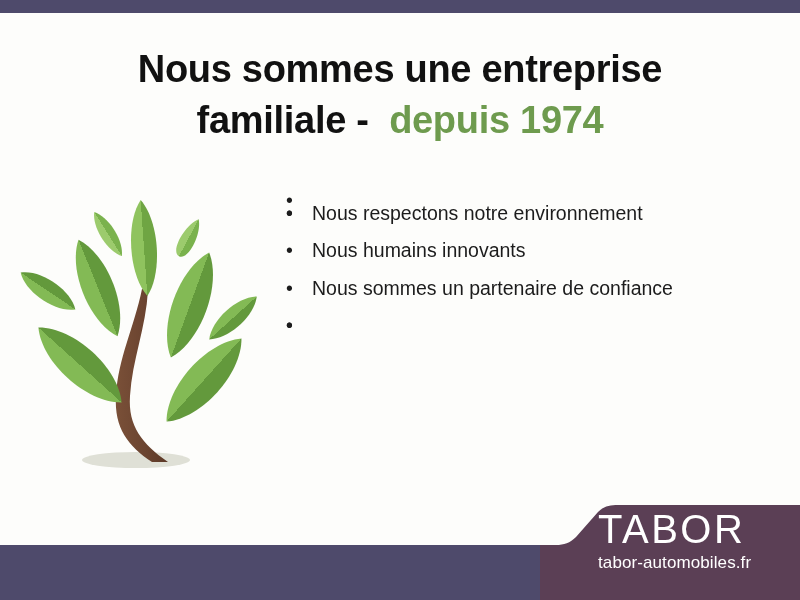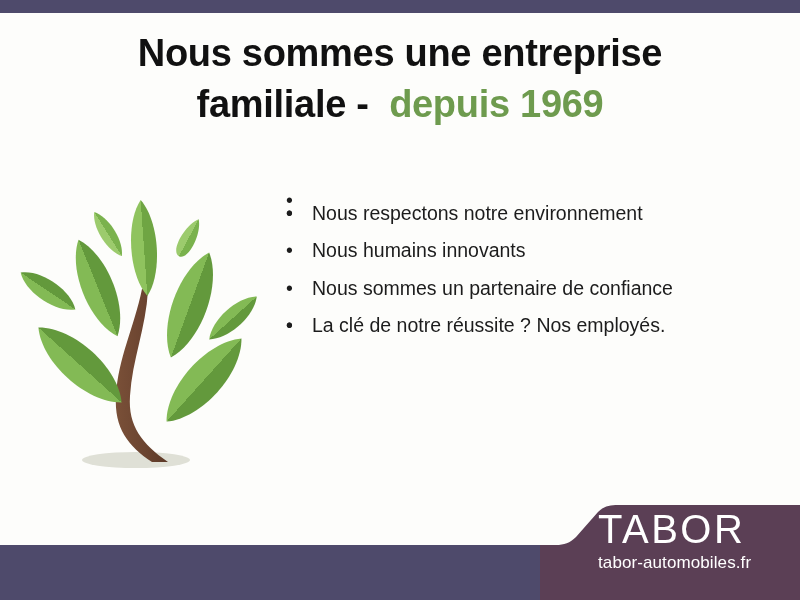--- a/index.html
+++ b/index.html
@@ -36,21 +36,21 @@
     top: 545px;
     width: 800px;
     height: 55px;
     background: #4e4a6b;
   }
 
   
   .headline {
     position: absolute;
     left: 0;
-    top: 28px;
+    top: 44px;
     width: 800px;
     text-align: center;
     font-size: 38px;
     font-weight: bold;
     line-height: 1.35;
     letter-spacing: -0.3px;
     color: #111111;
     font-family: "Liberation Sans", sans-serif;
   }
   .headline .hl-line {
@@ -148,21 +148,21 @@
 </head>
 <body>
 
 <div class="slide">
 
   <div class="top-bar"></div>
   <div class="bottom-bar"></div>
 
   <div class="headline">
     <span class="hl-line">Nous sommes une entreprise</span>
-    <span class="hl-line"><span>familiale</span><span class="dash">&nbsp;</span><span class="dash">-</span><span class="dash">&nbsp;&nbsp;</span><span class="accent">depuis 1969</span></span>
+    <span class="hl-line"><span>familiale</span><span class="dash">&nbsp;</span><span class="dash">-</span><span class="dash">&nbsp;&nbsp;</span><span class="accent">depuis 1974</span></span>
   </div>
 
   <div class="tree-wrap">
     <svg viewBox="0 0 255 300" xmlns="http://www.w3.org/2000/svg">
       <defs>
         <linearGradient id="lfA" x1="0" y1="0" x2="1" y2="0">
           <stop offset="0%" stop-color="#8fc35e"></stop>
             <stop offset="50%" stop-color="#8fc35e"></stop>
           <stop offset="50%" stop-color="#6fa543"></stop>
             <stop offset="100%" stop-color="#6fa543"></stop>
@@ -228,21 +228,21 @@
     </svg>
   </div>
 
   <ul class="bullets">
     <li><span class="dot">•</span></li>
     <li><span class="dot">•</span></li>
     <li><span class="dot">•</span><span>Nous respectons notre environnement</span></li>
     <li><span class="dot">•</span><span>Nous humains innovants</span></li>
     <li><span class="dot">•</span><span>Nous sommes un partenaire de confiance</span></li>
     <li><span class="dot">•</span></li>
-    <li><span class="dot">•</span><span>La clé de notre réussite ? Nos employés.</span></li>
+    <li><span class="dot">•</span></li>
   </ul>
 
   <div class="logo-band">
     <svg viewBox="0 0 260 102" xmlns="http://www.w3.org/2000/svg">
       <path d="M0,102 L0,47 L16,47 C 24,47 30,45 36,39 L 58,14 C 64,8 70,7 78,7 L 260,7 L260,102 Z" fill="#5b3f55"></path>
     </svg>
   </div>
 
   <div class="logo-text">
     <span class="logo-word">TABOR</span>

